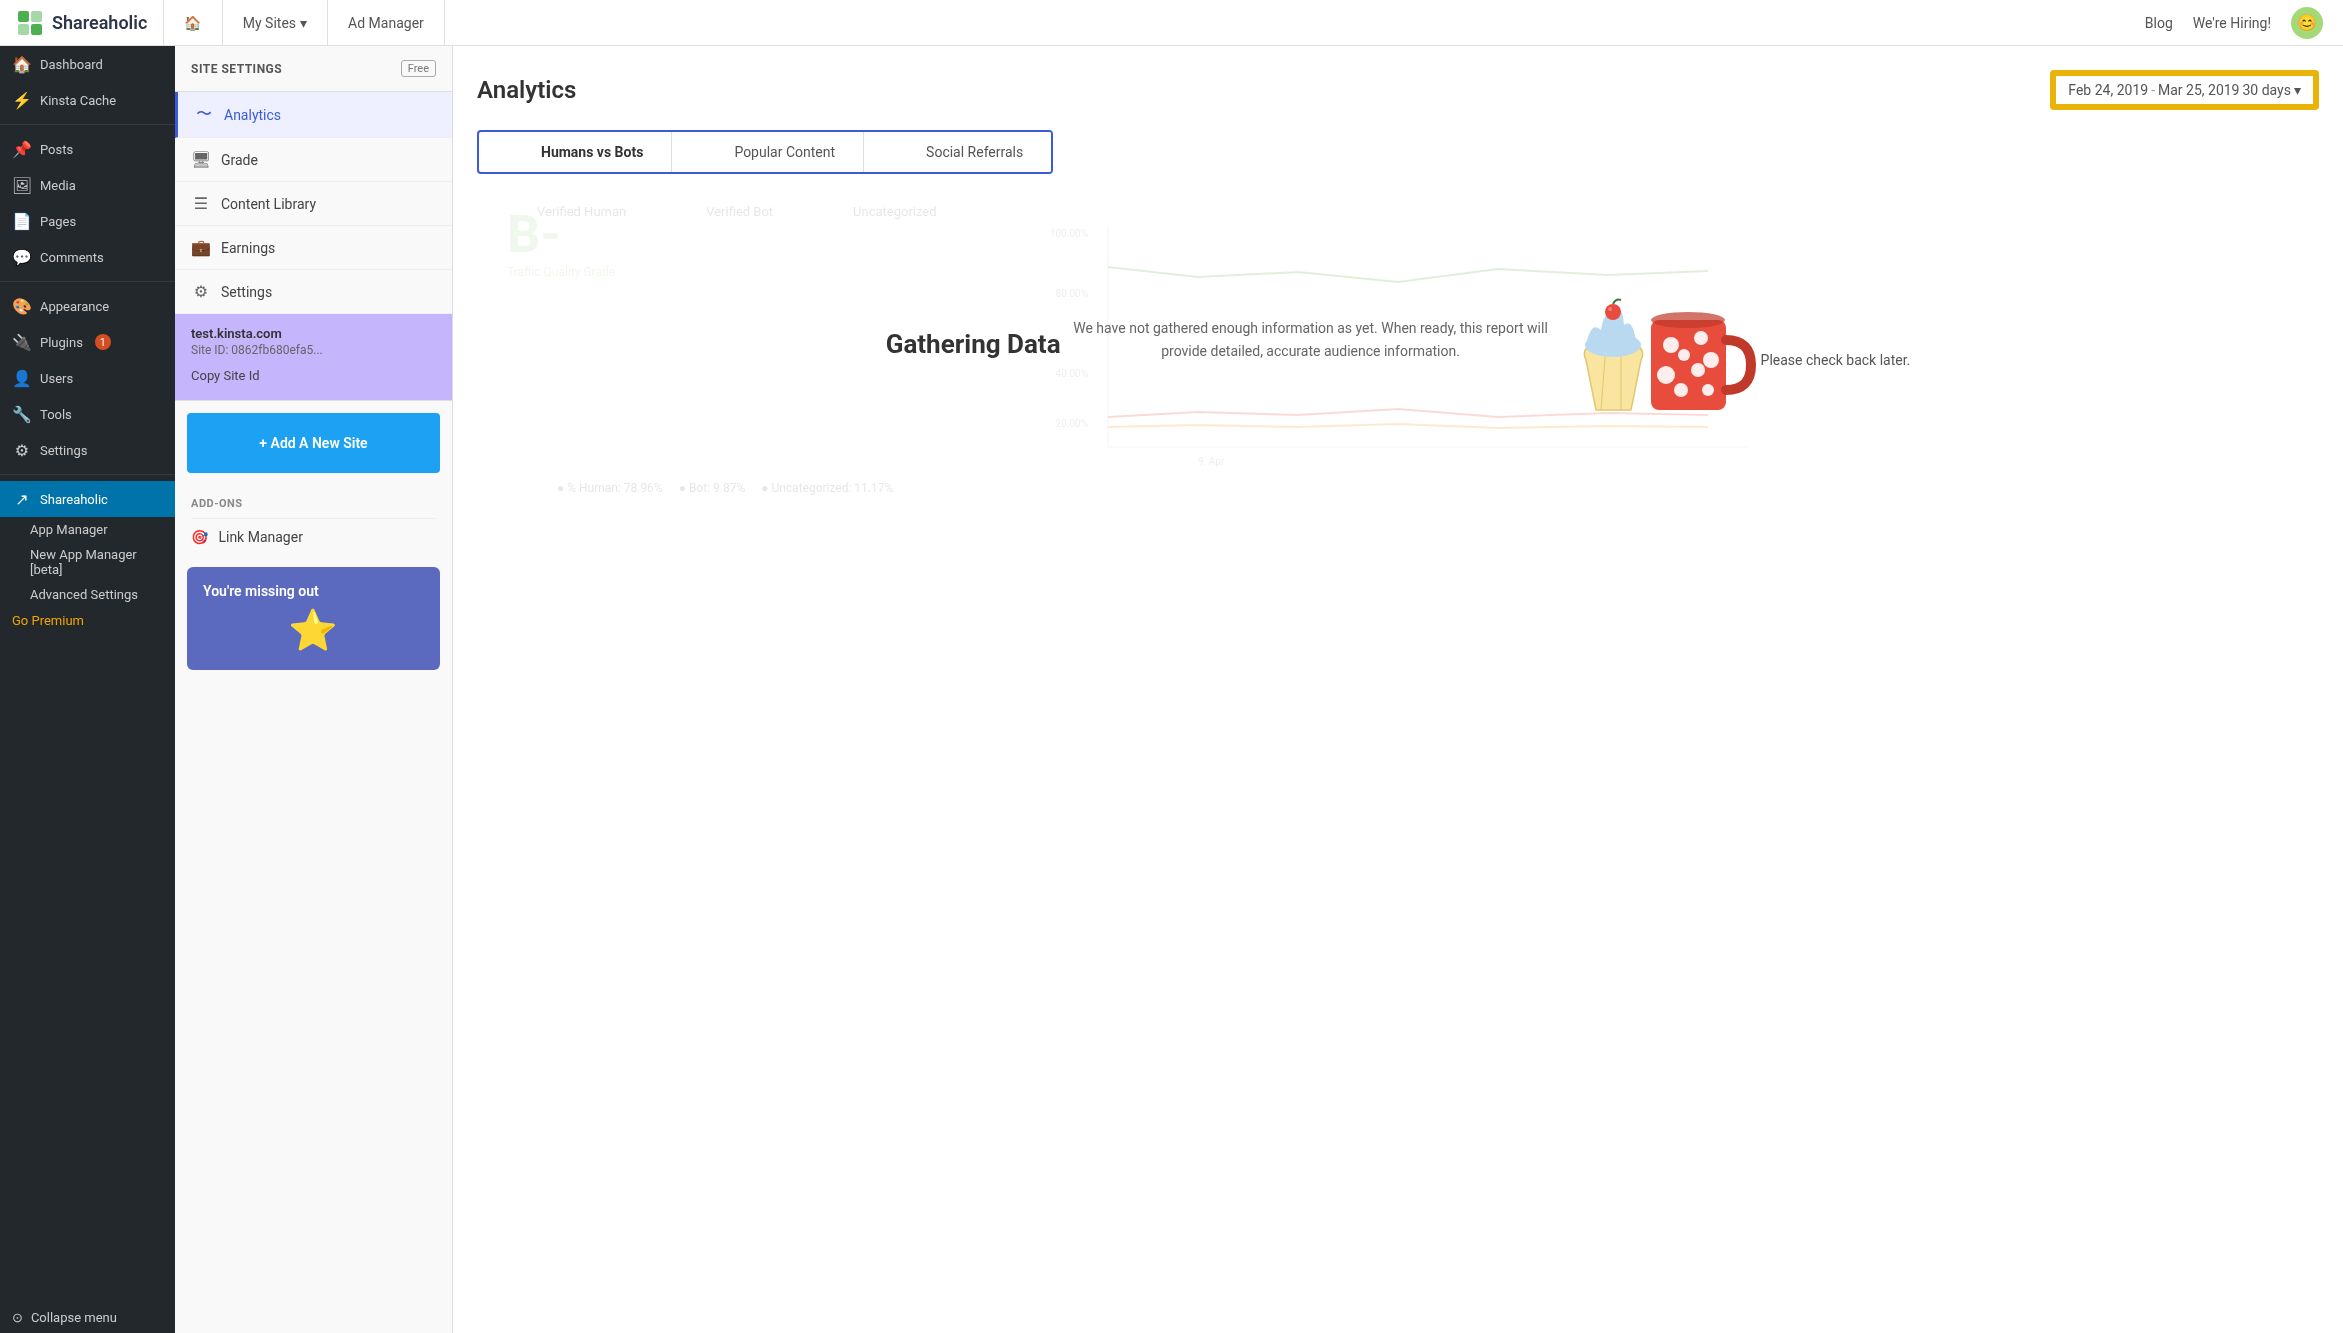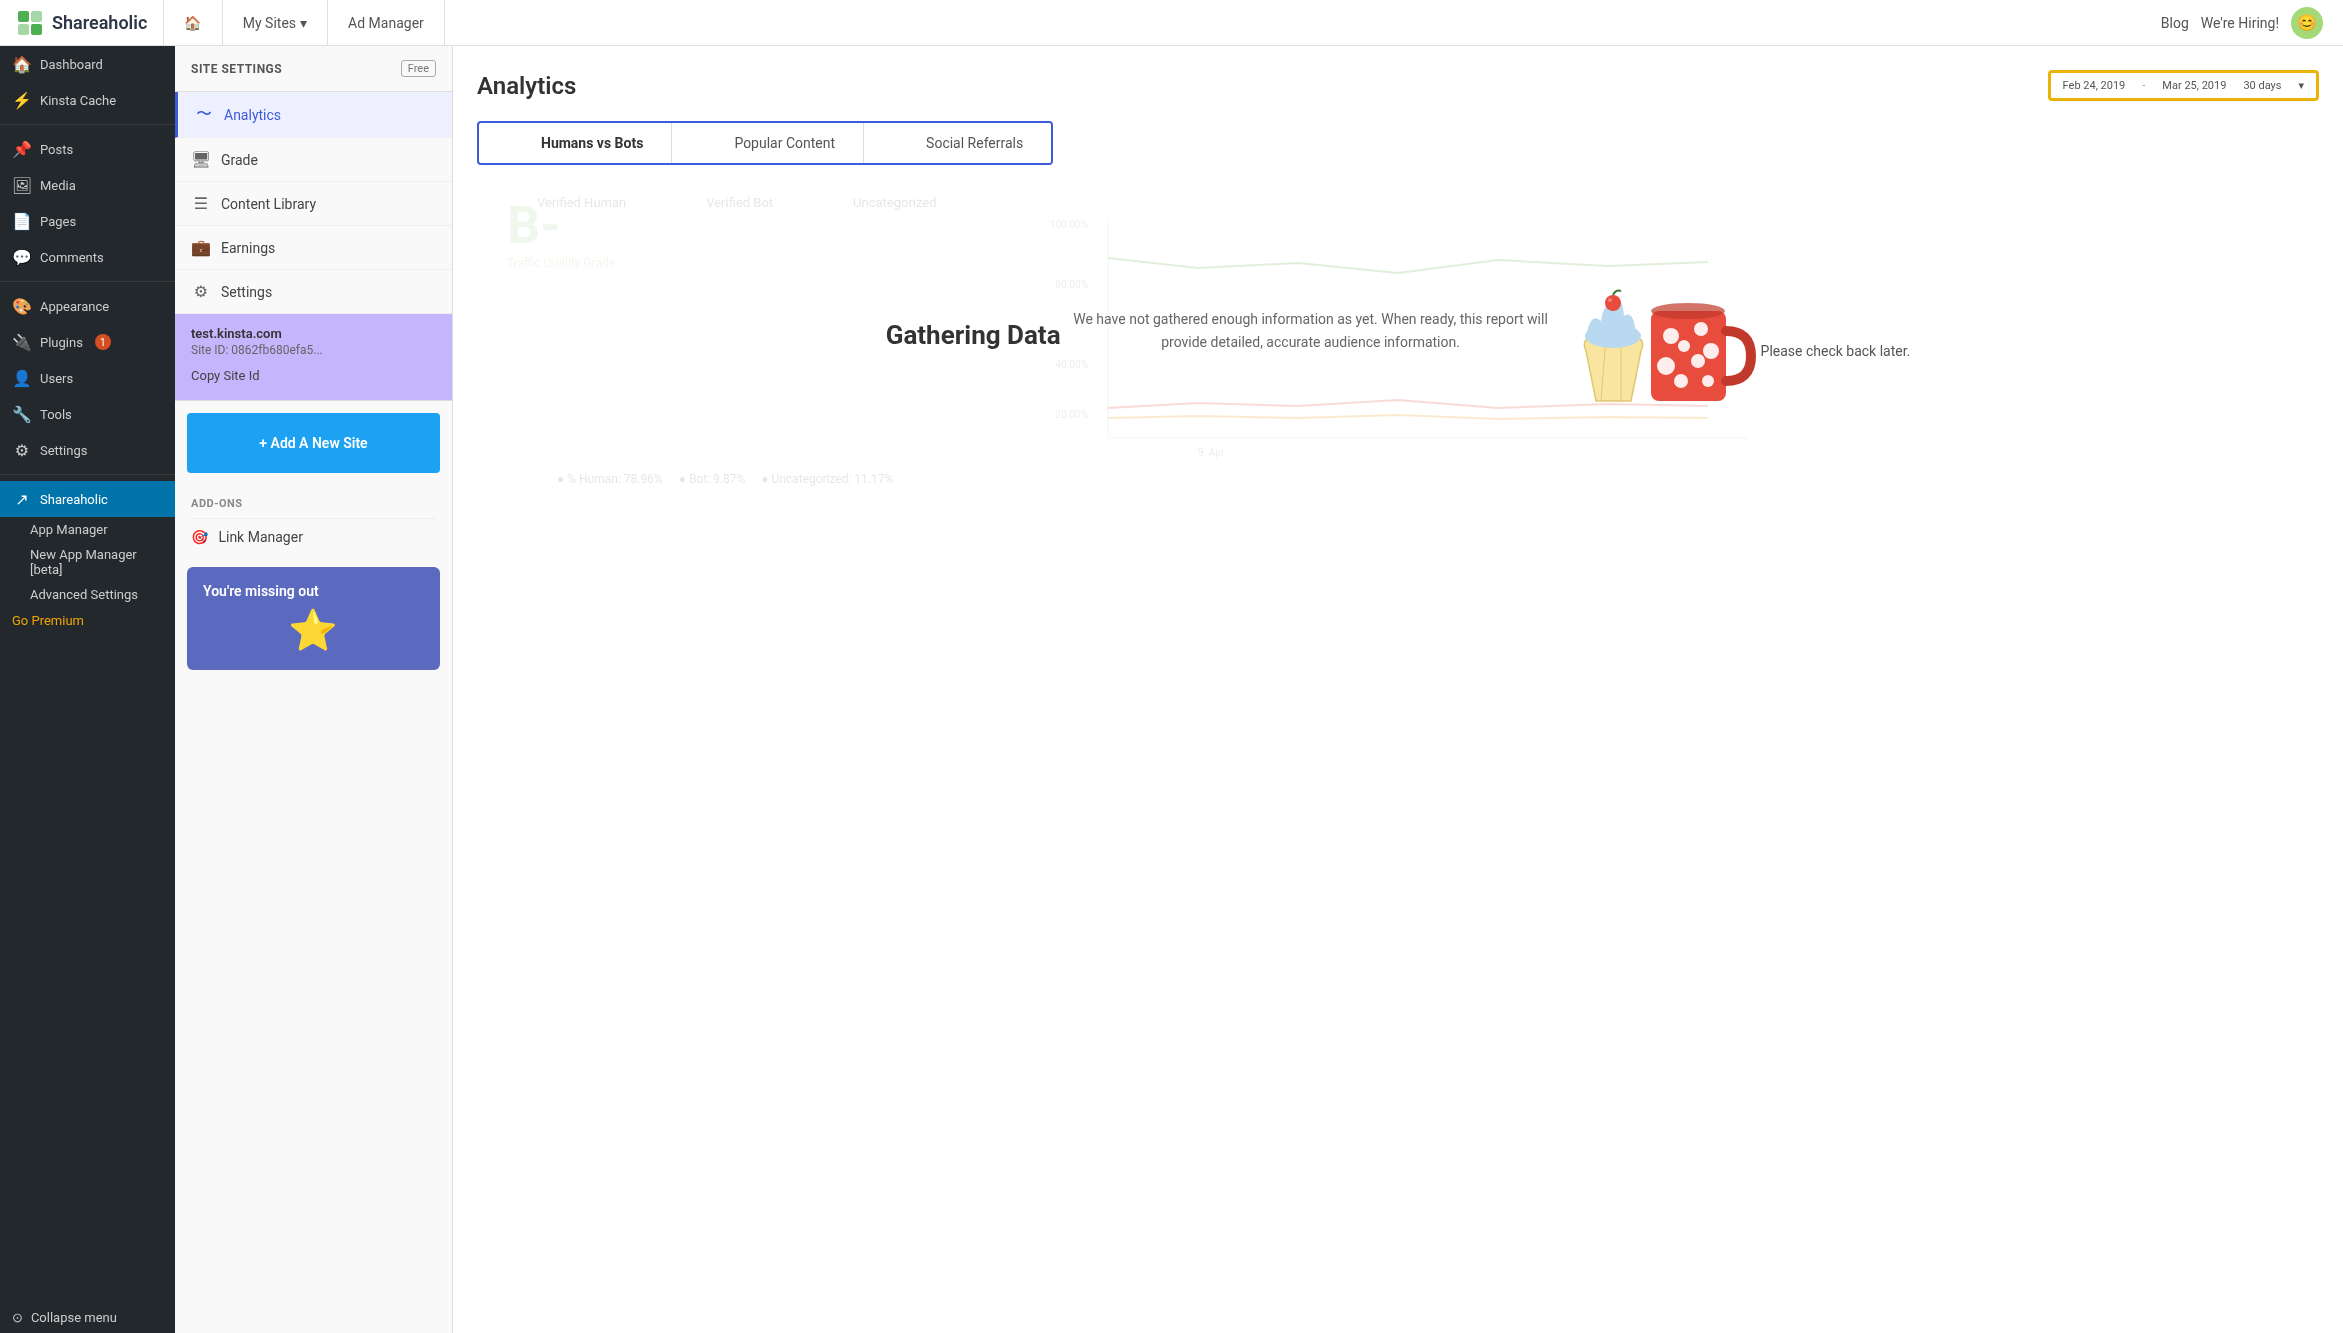--- a/index.html
+++ b/index.html
@@ -15,21 +15,21 @@
       border-right: 1px solid #e0e0e0; height: 100%;
     }
     .logo-icon { width: 28px; height: 28px; }
     .logo-text { font-size: 18px; font-weight: 600; color: #2d3748; }
     .nav-links { display: flex; align-items: center; height: 100%; }
     .nav-link {
       display: flex; align-items: center; padding: 0 20px; height: 100%;
       font-size: 14px; color: #555; cursor: pointer; border-right: 1px solid #e0e0e0;
       gap: 4px;
     }
-    .nav-right { margin-left: auto; display: flex; align-items: center; gap: 12px; padding: 0 20px; }
+    .nav-right { margin-left: auto; display: flex; align-items: center; gap: 20px; padding: 0 20px; }
     .nav-right-link { font-size: 14px; color: #555; cursor: pointer; }
     .avatar { width: 32px; height: 32px; border-radius: 50%; background: #a3d977; display: flex; align-items: center; justify-content: center; font-size: 16px; cursor: pointer; }
 
     
     .main-layout { display: flex; flex: 1; overflow: hidden; }
 
     
     .wp-sidebar {
       width: 175px; background: #23282d; flex-shrink: 0; overflow-y: auto;
       display: flex; flex-direction: column;
@@ -99,21 +99,21 @@
     .promo-box {
       margin: 0 12px 12px; background: #5b6abf; border-radius: 6px;
       padding: 16px; color: #fff; min-height: 80px;
     }
     .promo-text { font-size: 14px; font-weight: 600; }
 
     
     .main-content { flex: 1; background: #fff; overflow-y: auto; padding: 24px; }
     .content-header { display: flex; align-items: center; justify-content: space-between; margin-bottom: 20px; }
     .content-title { font-size: 24px; font-weight: 600; color: #333; }
-    .date-range-picker { display: flex; align-items: center; gap: 17px; background: #fff; border: 3px solid #eab308; border-radius: 4px; padding: 6px 12px; font-size: 11px; color: #555; cursor: pointer; }
+    .date-range-picker { display: flex; align-items: center; gap: 3px; background: #fff; border: 6px solid #eab308; border-radius: 4px; padding: 6px 12px; font-size: 14px; color: #555; cursor: pointer; }
     .date-sep { color: #999; }
 
     .analytics-tabs {
       display: flex; border: 2px solid #3b5bdb; border-radius: 4px;
       overflow: hidden; margin-bottom: 30px; width: fit-content;
     }
     .analytics-tab {
       padding: 12px 28px; font-size: 14px; color: #555; cursor: pointer;
       background: #fff;
       margin-left: 34px;

